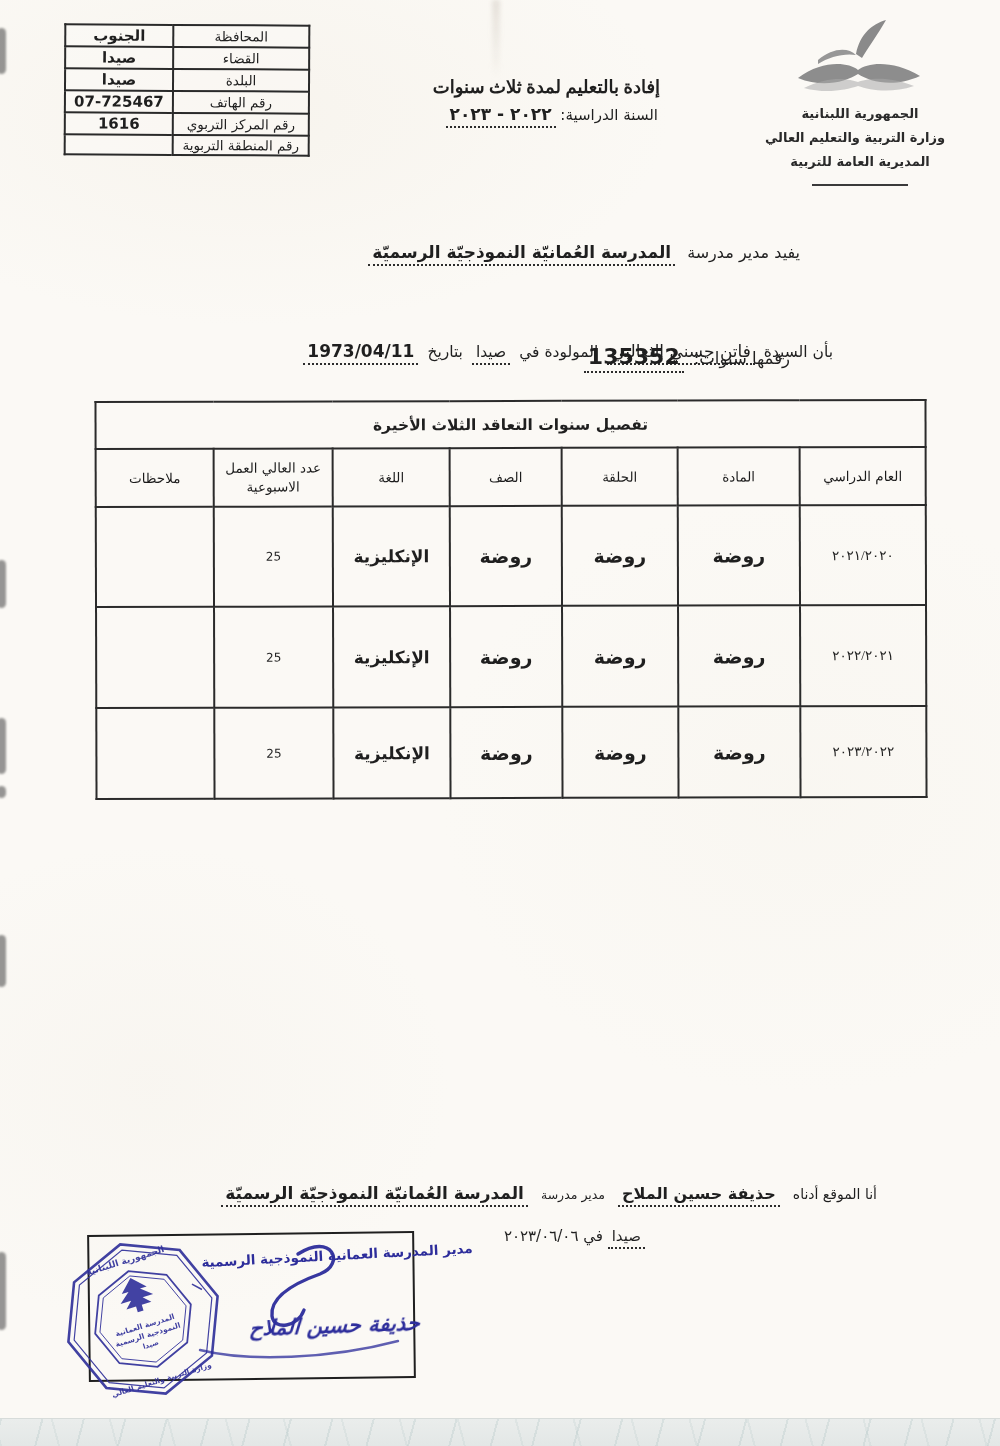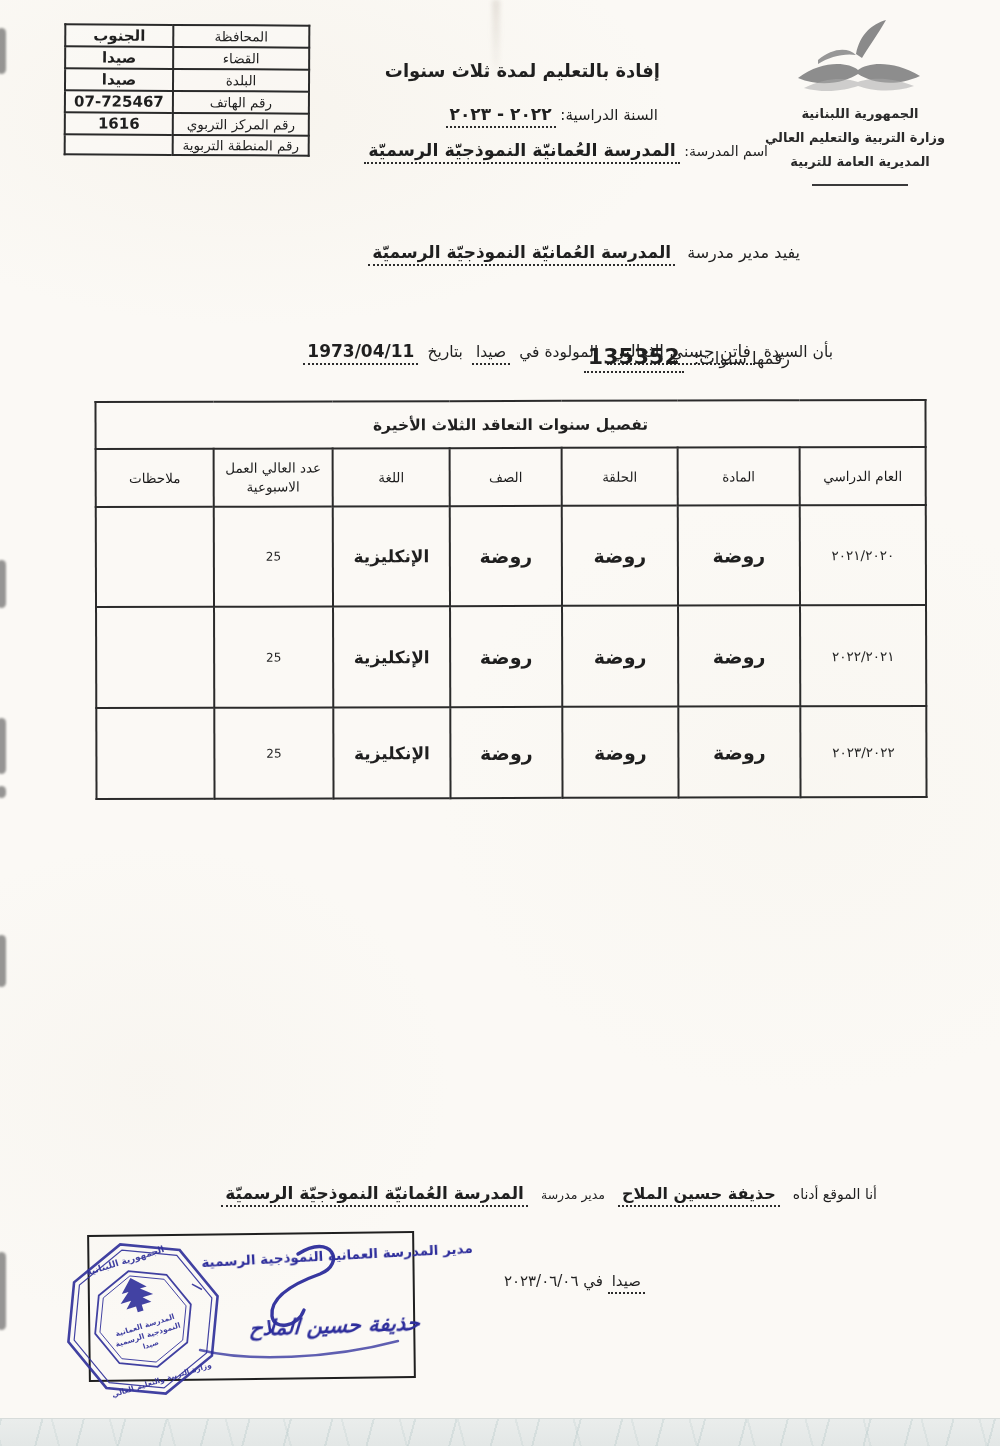--- a/index.html
+++ b/index.html
@@ -18,21 +18,21 @@
   .dotted { border-bottom:2.5px dotted #2c2c2c; padding:0 4px 2px; }
   .ltr { direction:ltr; unicode-bidi:isolate; display:inline-block; }
 
   
   .letterhead { position:absolute; top:18px; left:775px; width:170px; text-align:center; }
   .letterhead .lh-line { font-size:13px; font-weight:bold; color:#2a2a2a; line-height:1.85; white-space:nowrap; }
   .lh-rule { width:96px; height:2px; background:#3a3a3a; margin:10px auto 0; }
   .logo-svg { display:block; margin:0 auto 2px; }
 
   
-  .doc-title { position:absolute; top:60px; right:340px; font-size:18px; font-weight:bold; white-space:nowrap; }
+  .doc-title { position:absolute; top:76px; right:340px; font-size:18px; font-weight:bold; white-space:nowrap;font-family:Liberation Serif, serif; }
   .year-line { position:absolute; top:104px; right:342px; font-size:15px; white-space:nowrap; }
   .year-line .val { font-size:17px; font-weight:bold; }
   .schoolname-line { position:absolute; top:140px; right:232px; font-size:14px; white-space:nowrap; }
   .schoolname-line .val { font-size:17.5px; font-weight:bold; }
 
   
   .info-table { position:absolute; top:24px; left:64px; width:246px; border-collapse:collapse;
     border:2.5px solid #262626; background:rgba(255,255,255,.25); transform:rotate(.3deg); }
   .info-table td { border:2px solid #2a2a2a; height:16px; padding:1px 6px; }
   .info-table td.lbl { width:136px; font-size:13.5px; text-align:center; color:#222; }
@@ -48,41 +48,41 @@
   .st3 { top:333px; right:210px; font-size:16.5px; gap:10px; }
   .st3 .val { font-size:22px; font-weight:bold;margin-top:11px; }
 
   
   .ct-wrap { position:absolute; top:400px; left:95px; width:832px; transform:rotate(-.15deg); }
   .ct { width:832px; border-collapse:collapse; table-layout:fixed; border:2.5px solid #242424; }
   .ct td, .ct th { border:2px solid #2b2b2b; text-align:center; vertical-align:middle; font-weight:normal; }
   .ct .title-cell { height:47px; font-size:15.5px; font-weight:bold; }
   .ct thead th { height:58px; font-size:13.5px; line-height:1.4; padding:2px 4px; color:#1c1c1c; }
   .ct tbody tr { height:100px; }
-  .ct td.year  { font-size:13.5px; }
+  .ct td.year  { font-size:13.5px;font-family:Liberation Serif, serif; }
   .ct td.word  { font-size:19px; font-weight:bold; }
   .ct td.lang  { font-size:17px; font-weight:bold; }
   .ct td.hrs   { font-size:12px; font-weight:normal; }
 
   
   .decl { position:absolute; top:1183px; right:123px; display:inline-flex; align-items:baseline; gap:13px; white-space:nowrap; }
   .decl .pfx { font-size:14px; }
   .decl .nm  { font-size:16px; font-weight:bold; }
   .decl .role{ font-size:12.5px; }
   .decl .sch { font-size:17px; font-weight:bold; }
 
   
   .sig-box { position:absolute; left:88px; top:1233px; width:327px; height:147px;
     border:2.5px solid #1f1f1f; transform:rotate(-.7deg); background:transparent; }
   .stamp-svg { position:absolute; left:48px; top:1234px; }
   .sig-text { color:#2d2d9b; position:absolute; font-weight:bold; }
   .sig1 { left:200px; top:1247px; width:274px; font-size:13.5px; transform:rotate(-3deg); text-align:center; white-space:nowrap; }
   .sig2 { left:180px; top:1315px; width:240px; font-size:21px; font-style:italic; transform:rotate(-2deg) skewX(-6deg); letter-spacing:1px; white-space:nowrap; }
   .flourish { position:absolute; left:170px; top:1238px; pointer-events:none; }
-  .date-line { position:absolute; top:1272px; right:355px; font-size:15px; white-space:nowrap; }
+  .date-line { position:absolute; top:1227px; right:355px; font-size:15px; white-space:nowrap; }
 
   
   .scan-band { position:absolute; left:0; right:0; bottom:0; height:28px;
     background:
       repeating-linear-gradient(105deg, rgba(170,192,192,.28) 0 2px, transparent 2px 40px),
       repeating-linear-gradient(75deg, rgba(170,192,192,.18) 0 2px, transparent 2px 56px),
       linear-gradient(#eaedec,#e3e7e6);
     border-top:1px solid #d7dcda; }
   .smudge { position:absolute; left:-3px; width:9px; background:#454545; opacity:.55;
     filter:blur(1.3px); border-radius:5px; }
@@ -104,24 +104,20 @@
     <div class="lh-line">الجمهورية اللبنانية</div>
     <div class="lh-line">وزارة التربية والتعليم العالي</div>
     <div class="lh-line">المديرية العامة للتربية</div>
     <div class="lh-rule"></div>
   </div>
 
   <div class="doc-title">إفادة بالتعليم لمدة ثلاث سنوات</div>
   <div class="year-line">
     <span>السنة الدراسية:</span>
     <span class="val dotted">٢٠٢٢ - ٢٠٢٣</span>
-  </div>
-  <div class="schoolname-line">
-    <span>اسم المدرسة:</span>
-    <span class="val dotted">المدرسة العُمانيّة النموذجيّة الرسميّة</span>
   </div>
 
   <table class="info-table">
     <tbody>
       <tr>
         <td class="lbl">المحافظة</td>
         <td class="val">الجنوب</td>
       </tr>
       <tr>
         <td class="lbl">القضاء</td>

